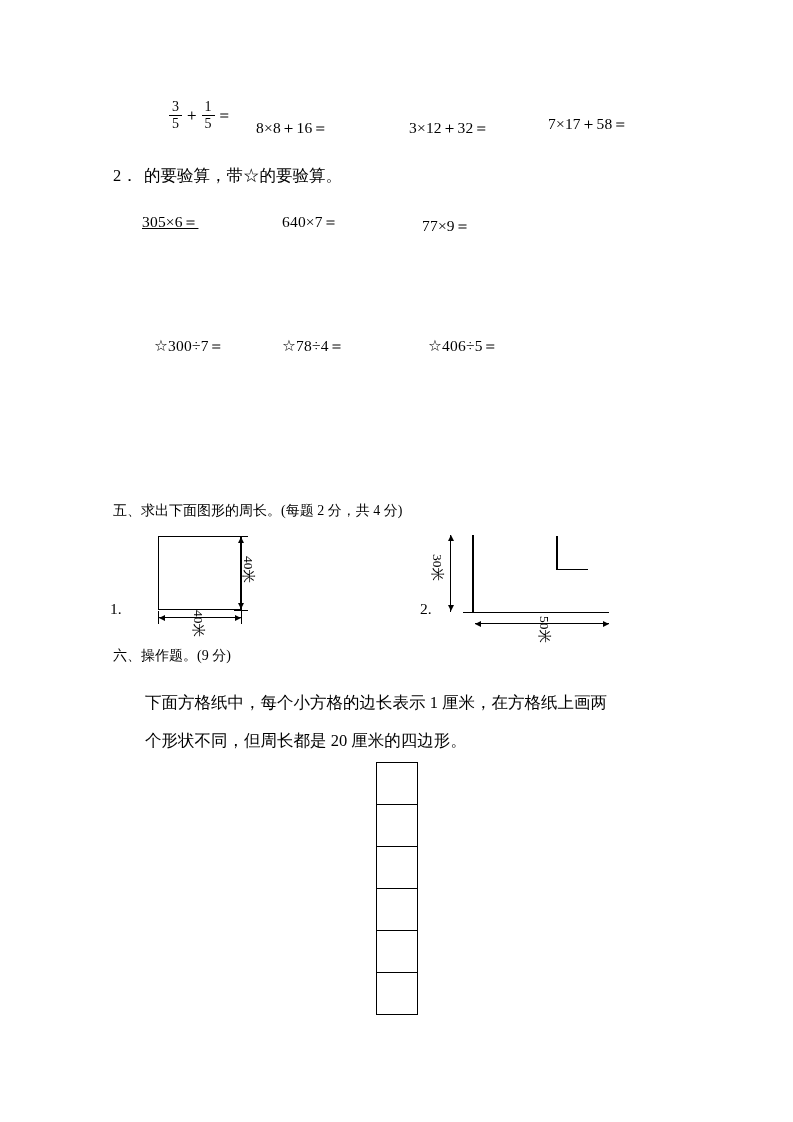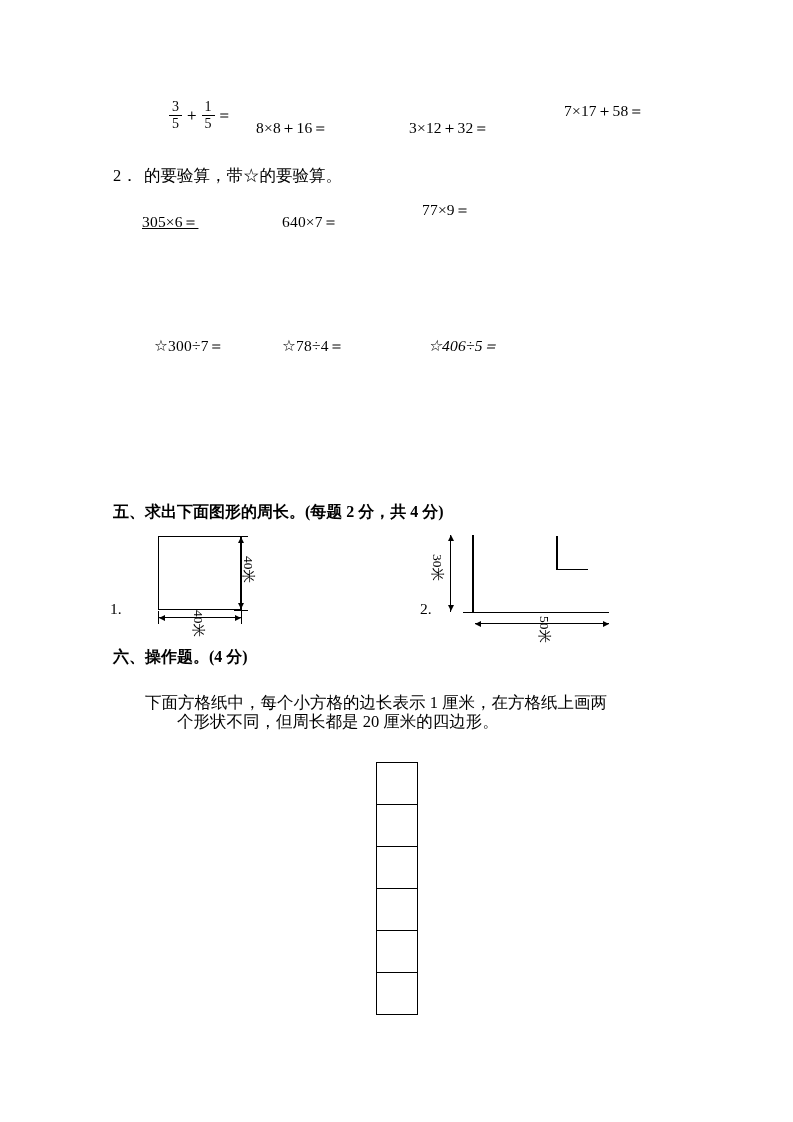--- a/index.html
+++ b/index.html
@@ -32,22 +32,22 @@
     letter-spacing: 0.2px;
   }
 
   .cn {
     font-family: "Liberation Serif", "DejaVu Serif", serif;
     font-size: 16.5px;
   }
 
   .cn-bold {
     font-family: "Liberation Serif", "DejaVu Serif", serif;
-    font-size: 16px;
-    font-weight: bold;
+    font-size: 14px;
+    font-weight: normal;
   }
 
   
   .frac-row {
     position: absolute;
     left: 168px;
     top: 100px;
     display: flex;
     align-items: center;
     font-size: 15.5px;
@@ -181,32 +181,32 @@
     <span class="frac">
       <span class="num">1</span>
       <span class="bar"></span>
       <span class="den">5</span>
     </span>
     <span class="op">＝</span>
   </div>
 
   <div class="abs expr" style="left:256px; top:118px;">8×8＋16＝</div>
   <div class="abs expr" style="left:409px; top:118px;">3×12＋32＝</div>
-  <div class="abs expr" style="left:548px; top:101px;margin-left:16px;">7×17＋58＝</div>
+  <div class="abs expr" style="left:548px; top:114px;">7×17＋58＝</div>
 
   <div class="abs cn" style="left:113px; top:165px;">2．</div>
   <div class="abs cn" style="left:144px; top:165px;">的要验算，带☆的要验算。</div>
 
   <div class="abs expr" style="left:142px; top:212px;text-decoration:underline;">305×6＝</div>
   <div class="abs expr" style="left:282px; top:212px;">640×7＝</div>
-  <div class="abs expr" style="left:422px; top:200px;">77×9＝</div>
+  <div class="abs expr" style="left:422px; top:216px;">77×9＝</div>
 
   <div class="abs expr" style="left:154px; top:336px;">☆300÷7＝</div>
   <div class="abs expr" style="left:282px; top:336px;">☆78÷4＝</div>
-  <div class="abs expr" style="left:428px; top:336px;font-style:italic;">☆406÷5＝</div>
+  <div class="abs expr" style="left:428px; top:336px;">☆406÷5＝</div>
 
   <div class="abs cn-bold" style="left:113px; top:502px;">
     <span>五、求出下面图形的周长。</span><span>(每题 2 分，共 4 分)</span>
   </div>
 
   <div id="figure-1">
     <div class="fig-index" style="left:0px; top:72px;">1.</div>
 
     <div id="fig1-square"></div>
 
@@ -238,25 +238,25 @@
     <div class="arrowhead ah-down" style="left:27.5px; top:77px;"></div>
     <div class="dimlabel-rot" style="left:26px; top:26px;">30米</div>
 
     <div class="tick-h" style="left:55px; top:95px; width:134px;"></div>
     <div class="arrowhead ah-left" style="left:55px; top:92.5px;"></div>
     <div class="arrowhead ah-right" style="left:183px; top:92.5px;"></div>
     <div class="dimlabel-rot" style="left:133px; top:88px;">50米</div>
   </div>
 
   <div class="abs cn-bold" style="left:113px; top:647px;">
-    <span>六、操作题。</span><span>(4 分)</span>
+    <span>六、操作题。</span><span>(9 分)</span>
   </div>
 
   <div class="abs cn" style="left:145px; top:692px;">下面方格纸中，每个小方格的边长表示 1 厘米，在方格纸上画两</div>
-  <div class="abs cn" style="left:145px; top:711px;margin-left:32px;">个形状不同，但周长都是 20 厘米的四边形。</div>
+  <div class="abs cn" style="left:145px; top:730px;">个形状不同，但周长都是 20 厘米的四边形。</div>
 
   <div id="grid-paper">
     <div class="grid-cell"></div>
     <div class="grid-cell"></div>
     <div class="grid-cell"></div>
     <div class="grid-cell"></div>
     <div class="grid-cell"></div>
     <div class="grid-cell"></div>
   </div>
 

